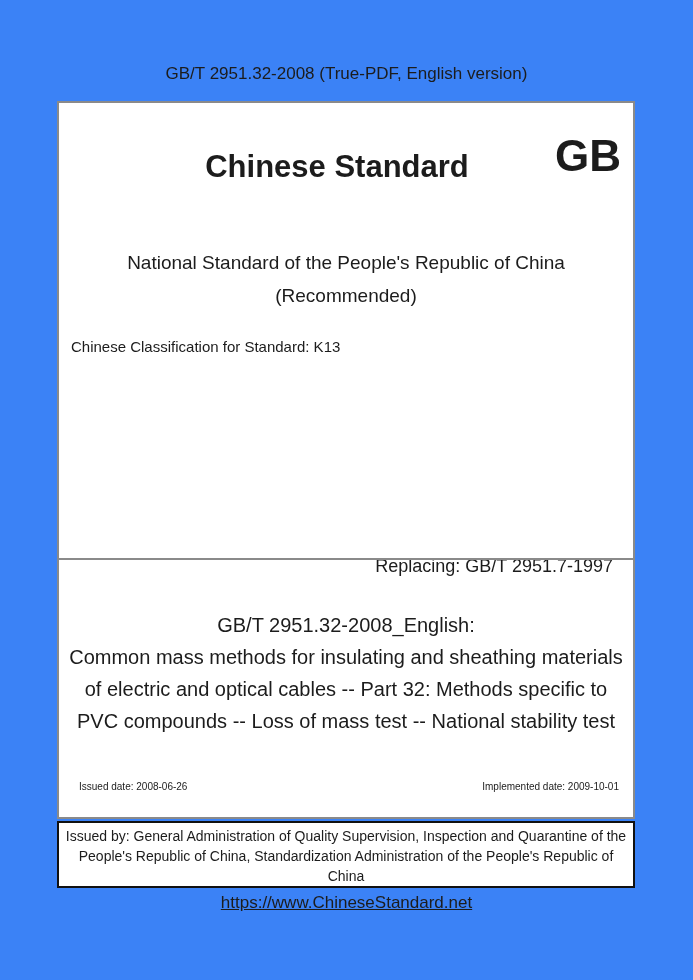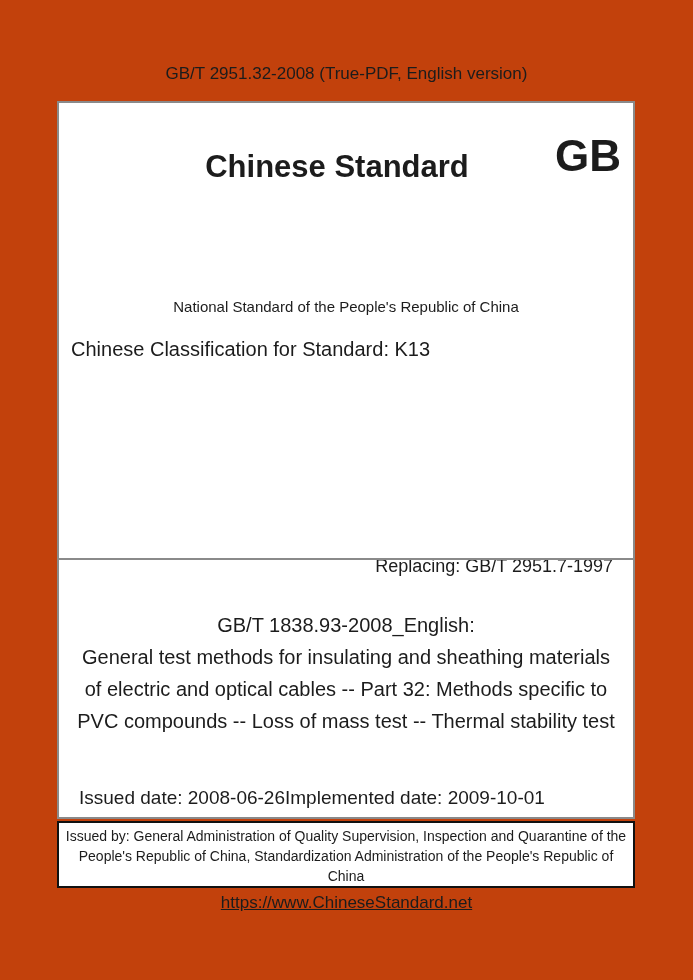--- a/index.html
+++ b/index.html
@@ -4,21 +4,21 @@
 <style>
   * { margin: 0; padding: 0; box-sizing: border-box; }
   html, body { background: #ffffff; }
   body {
     width: 693px; height: 980px;
     font-family: "Liberation Sans", sans-serif;
     color: #1c1c1c;
     position: relative;
     overflow: hidden;
   }
-  .page { position: absolute; inset: 0; width: 693px; height: 980px; background: #c2410c; }
+  .page { position: absolute; inset: 0; width: 693px; height: 980px; background: #3b82f6; }
 
   .header-line {
     position: absolute; top: 64px; left: 0; width: 693px;
     text-align: center; font-size: 17px; color: #1c1c1c;
   }
 
   .main-box {
     position: absolute; left: 57px; top: 101px;
     width: 578px; height: 718px;
     border: 2px solid #8a8a8a;
@@ -32,45 +32,44 @@
   .brand-title {
     position: absolute; top: 46px; left: 0; width: 556px;
     text-align: center; font-size: 31px; font-weight: bold;
   }
   .gb-logo {
     position: absolute; top: 31px; right: 12px;
     font-size: 44px; font-weight: bold; line-height: 1;
   }
   .standard-type {
     position: absolute; top: 143px; left: 0; width: 100%;
-    text-align: center; font-size: 15px; line-height: 33px; margin-top: 44px;
+    text-align: center; font-size: 19px; line-height: 33px;
   }
   .classification {
     position: absolute; top: 235px; left: 12px;
-    font-size: 20px;
+    font-size: 15px;
   }
   .standard-number {
     position: absolute; top: 304px; right: 22px;
     font-size: 39px; font-weight: bold;
   }
   .replacing {
     position: absolute; top: 410px; right: 20px;
     font-size: 18px;
     margin-top: 43px;
   }
 
   .english-title {
     position: absolute; top: 506px; left: 0; width: 100%;
     text-align: center; font-size: 20px; line-height: 32px;
   }
   .dates-row {
     position: absolute; top: 678px; left: 20px; right: 14px;
-    display: flex; justify-content: flex-start;
-    font-size: 19px;
-    margin-top: 6px;
+    display: flex; justify-content: space-between;
+    font-size: 10px;
   }
 
   .issued-box {
     position: absolute; left: 57px; top: 821px;
     width: 578px; height: 67px;
     border: 2px solid #111111;
     text-align: center;
     font-size: 14px; line-height: 20px;
     padding: 3px 6px 14px 6px;
     background: #fff;
@@ -93,34 +92,35 @@
   <div class="header-line">GB/T 2951.32-2008 (True-PDF, English version)</div>
 
   <div class="main-box">
 
     <div class="brand-title">Chinese Standard</div>
 
     <div class="gb-logo">GB</div>
 
     <div class="standard-type">
       <div>National Standard of the People's Republic of China</div>
+      <div>(Recommended)</div>
     </div>
 
     <div class="classification">Chinese Classification for Standard: K13</div>
 
 
     <div class="replacing">Replacing: GB/T 2951.7-1997</div>
 
     <div class="section-divider"></div>
 
     <div class="english-title">
-      <div>GB/T 1838.93-2008_English:</div>
-      <div>General test methods for insulating and sheathing materials</div>
+      <div>GB/T 2951.32-2008_English:</div>
+      <div>Common mass methods for insulating and sheathing materials</div>
       <div>of electric and optical cables -- Part 32: Methods specific to</div>
-      <div>PVC compounds -- Loss of mass test -- Thermal stability test</div>
+      <div>PVC compounds -- Loss of mass test -- National stability test</div>
     </div>
 
     <div class="dates-row">
       <span>Issued date: 2008-06-26</span>
       <span>Implemented date: 2009-10-01</span>
     </div>
 
   </div>
 
   <div class="issued-box">Issued by: General Administration of Quality Supervision, Inspection and Quarantine of the People's Republic of China, Standardization Administration of the People's Republic of China</div>

